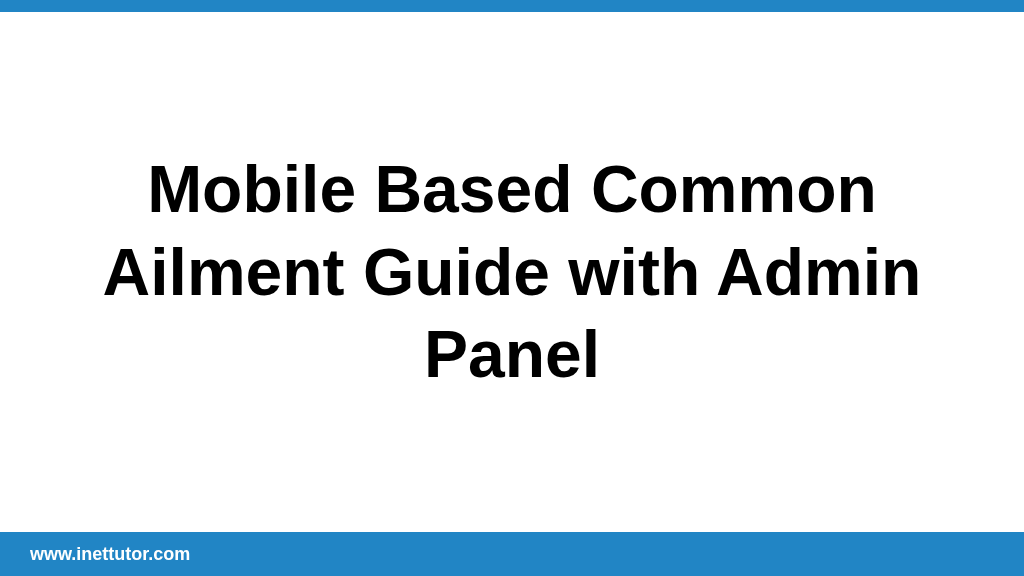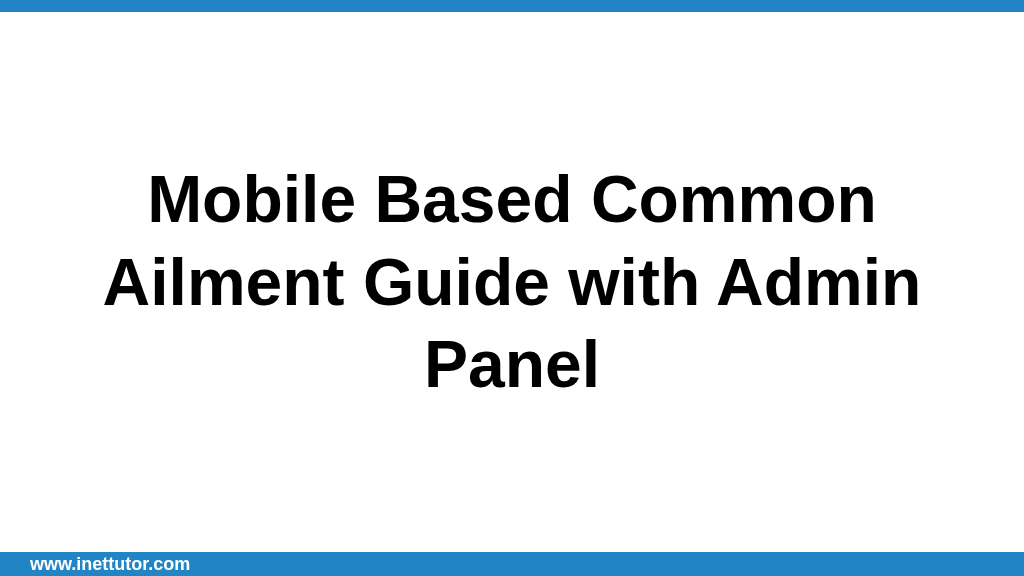--- a/index.html
+++ b/index.html
@@ -29,21 +29,21 @@
       padding: 28px 40px;
     }
     .title {
       font-size: 66px;
       font-weight: bold;
       color: #000000;
       text-align: center;
       line-height: 1.25;
     }
     .footer {
-      height: 24px;
+      height: 44px;
       background: #2185c5;
       display: flex;
       align-items: center;
       justify-content: space-between;
       padding: 8px 30px;
     }
     .footer-left, .footer-right {
       color: #ffffff;
       font-size: 18px;
       font-weight: bold;

